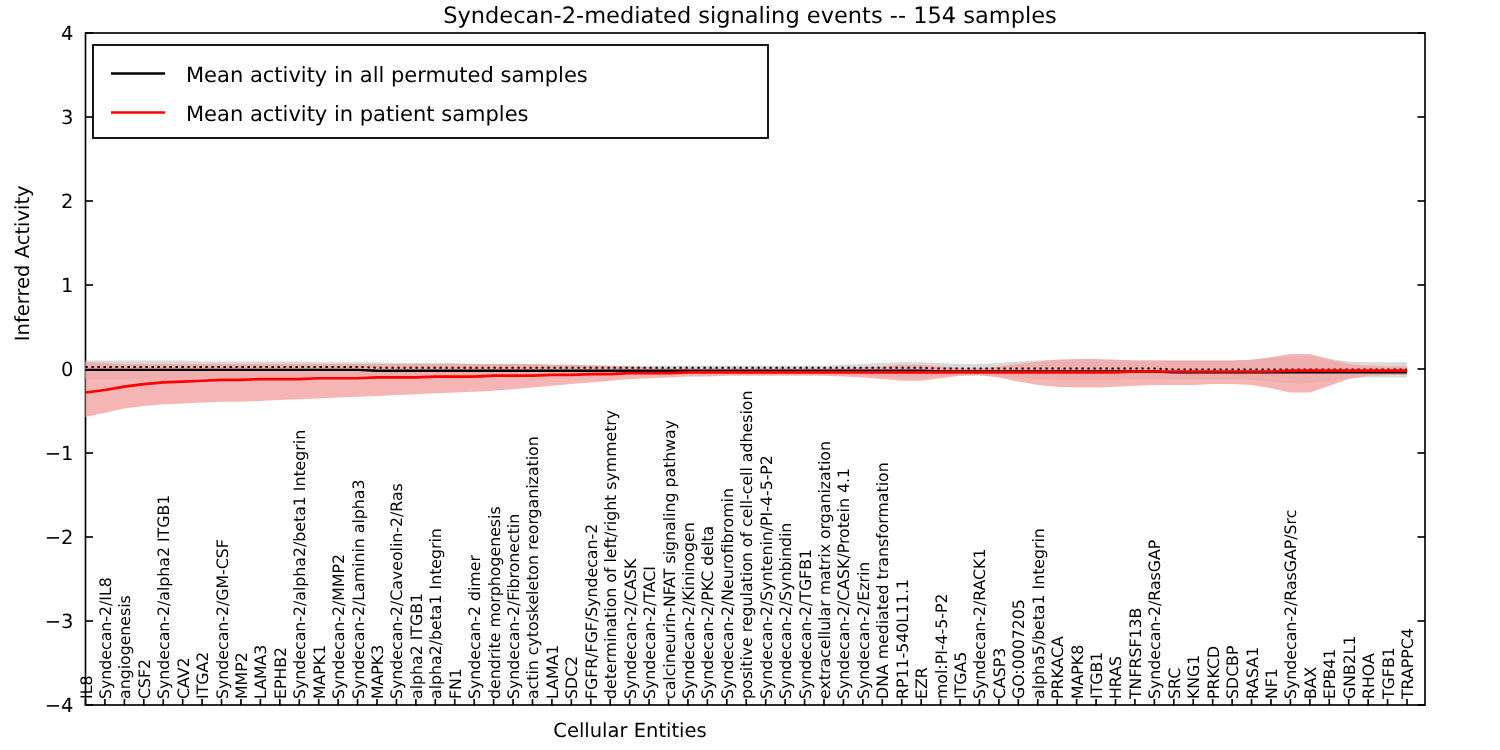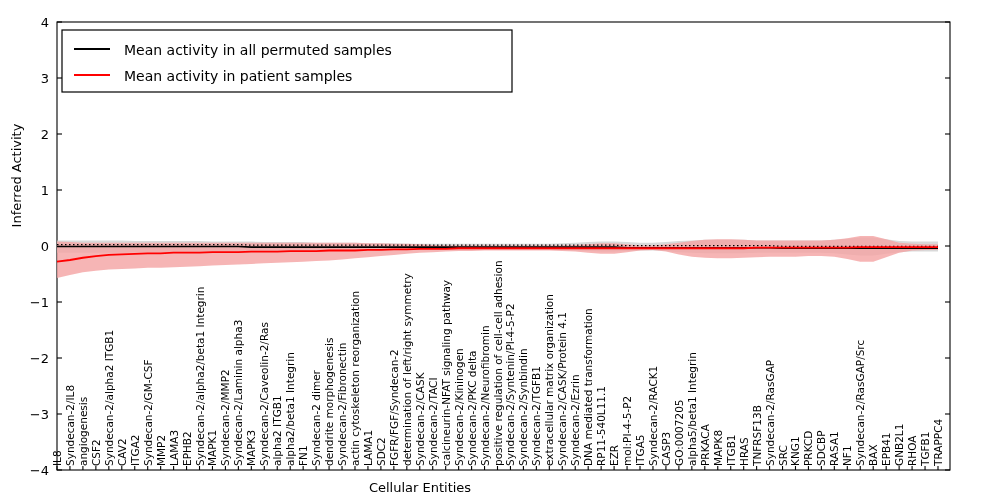--- a/index.html
+++ b/index.html
@@ -74,20 +74,21 @@
   .tick-mark {
     stroke: #000;
     stroke-width: 1.1;
   }
 </style>
 </head>
 <body>
 
 <div id="figure">
 
+  <div id="chart-title">Syndecan-2-mediated signaling events -- 154 samples</div>
 
   <div id="ylabel">Inferred Activity</div>
 
   <div id="xlabel">Cellular Entities</div>
 
   <svg class="plot" id="plot-svg" width="1000" height="500">
       <rect x="57" y="22" width="893" height="448" fill="none" stroke="#000" stroke-width="1.1"></rect>
       <g>
         <line x1="57" y1="470" x2="62" y2="470" class="tick-mark"></line>
         <line x1="950" y1="470" x2="945" y2="470" class="tick-mark"></line>

